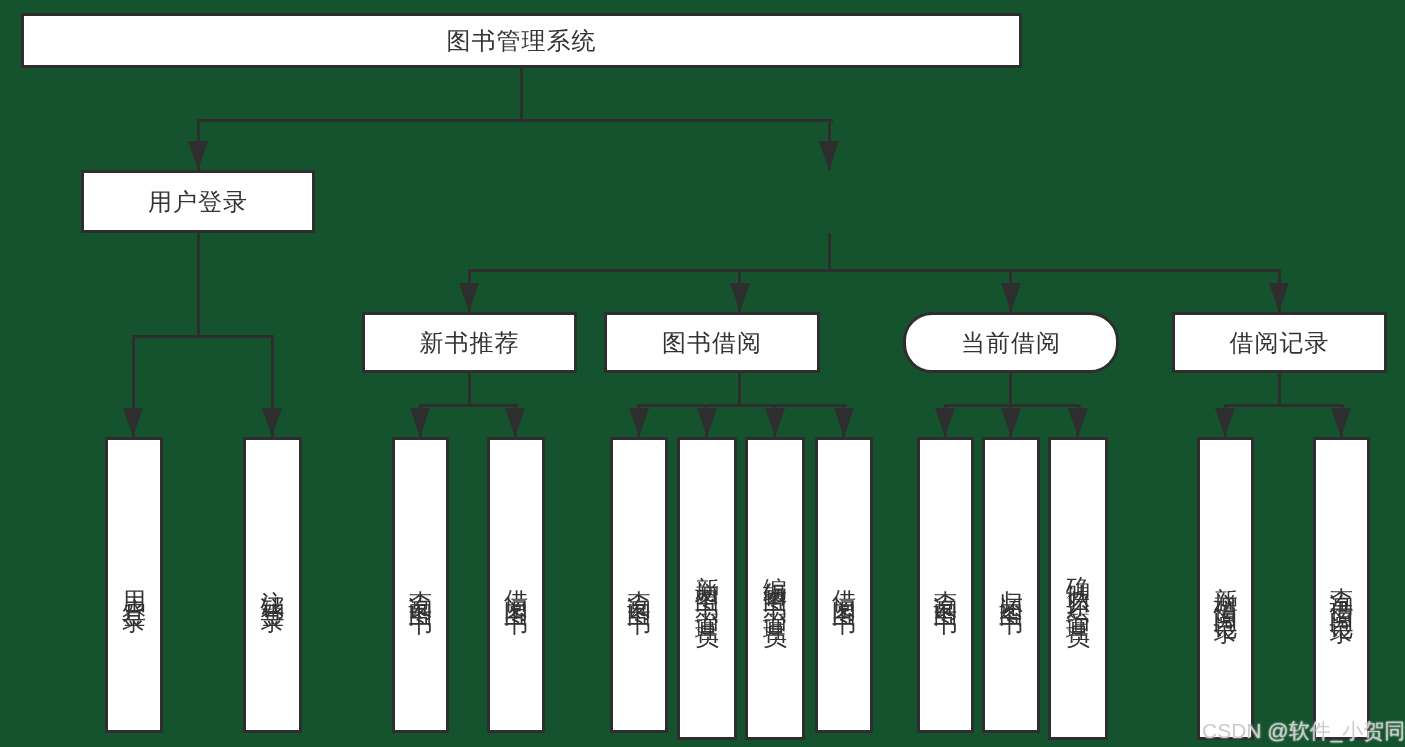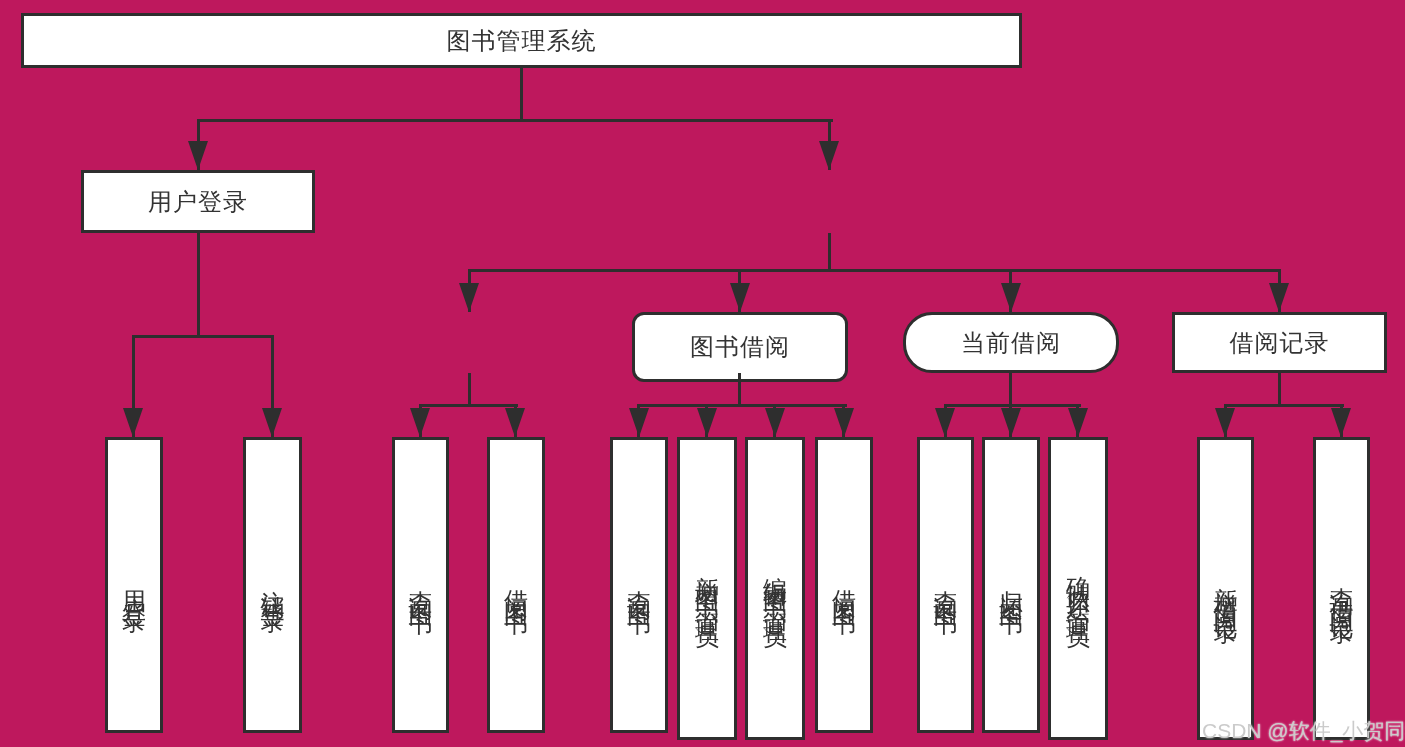--- a/index.html
+++ b/index.html
@@ -1,17 +1,17 @@
 <!DOCTYPE html>
 <html><head>
 <meta charset="utf-8">
 <style>
   html,body{margin:0;padding:0;background:#ffffff;}
   .canvas{
-    position:relative;width:1405px;height:747px;background:#be185d;overflow:hidden;
+    position:relative;width:1405px;height:747px;background:#14532d;overflow:hidden;
     font-family:"Liberation Sans","DejaVu Sans",sans-serif;
   }
   .box{
     position:absolute;background:#ffffff;border:3px solid #2e2e2e;
     box-sizing:border-box;display:flex;align-items:center;justify-content:center;
   }
   .hlabel{
     font-size:24px;color:#333333;letter-spacing:1px;white-space:nowrap;
   }
   .vlabel{
@@ -53,21 +53,24 @@
   <div class="ln" style="left:468px;top:269px;width:813px;height:3px;"></div>
   <div class="ln" style="left:468px;top:269px;width:3px;height:43px;"></div>
   <div class="ln" style="left:738px;top:269px;width:3px;height:43px;"></div>
   <div class="ln" style="left:1009px;top:269px;width:3px;height:43px;"></div>
   <div class="ln" style="left:1278px;top:269px;width:3px;height:43px;"></div>
   <div class="arr" style="left:459px;top:283px;"></div>
   <div class="arr" style="left:730px;top:283px;"></div>
   <div class="arr" style="left:1001px;top:283px;"></div>
   <div class="arr" style="left:1269px;top:283px;"></div>
 
-  <div class="box" style="left:632px;top:312px;width:216px;height:70px;border-radius:12px;">
+  <div class="box" style="left:362px;top:312px;width:215px;height:61px;">
+    <span class="hlabel">新书推荐</span>
+  </div>
+  <div class="box" style="left:604px;top:312px;width:216px;height:61px;">
     <span class="hlabel">图书借阅</span>
   </div>
   <div class="box" style="left:903px;top:312px;width:216px;height:61px;border-radius:29px;">
     <span class="hlabel">当前借阅</span>
   </div>
   <div class="box" style="left:1172px;top:312px;width:215px;height:61px;font-family:Liberation Serif, serif;">
     <span class="hlabel">借阅记录</span>
   </div>
 
   <div class="ln" style="left:197px;top:233px;width:3px;height:105px;"></div>

